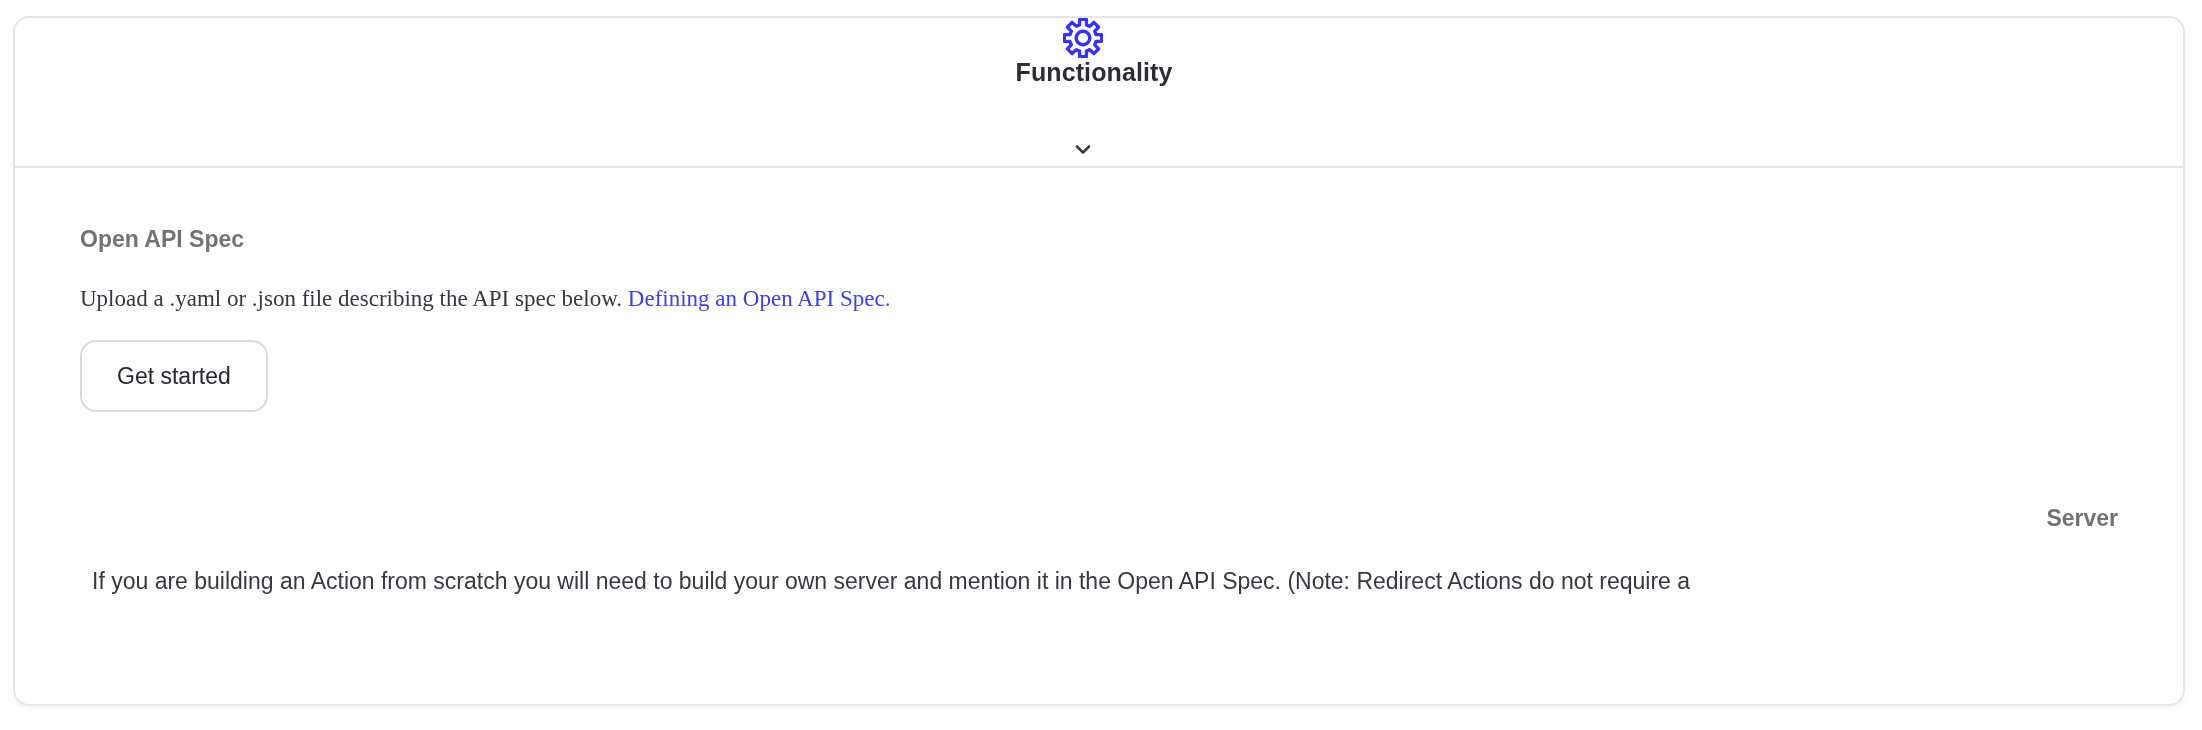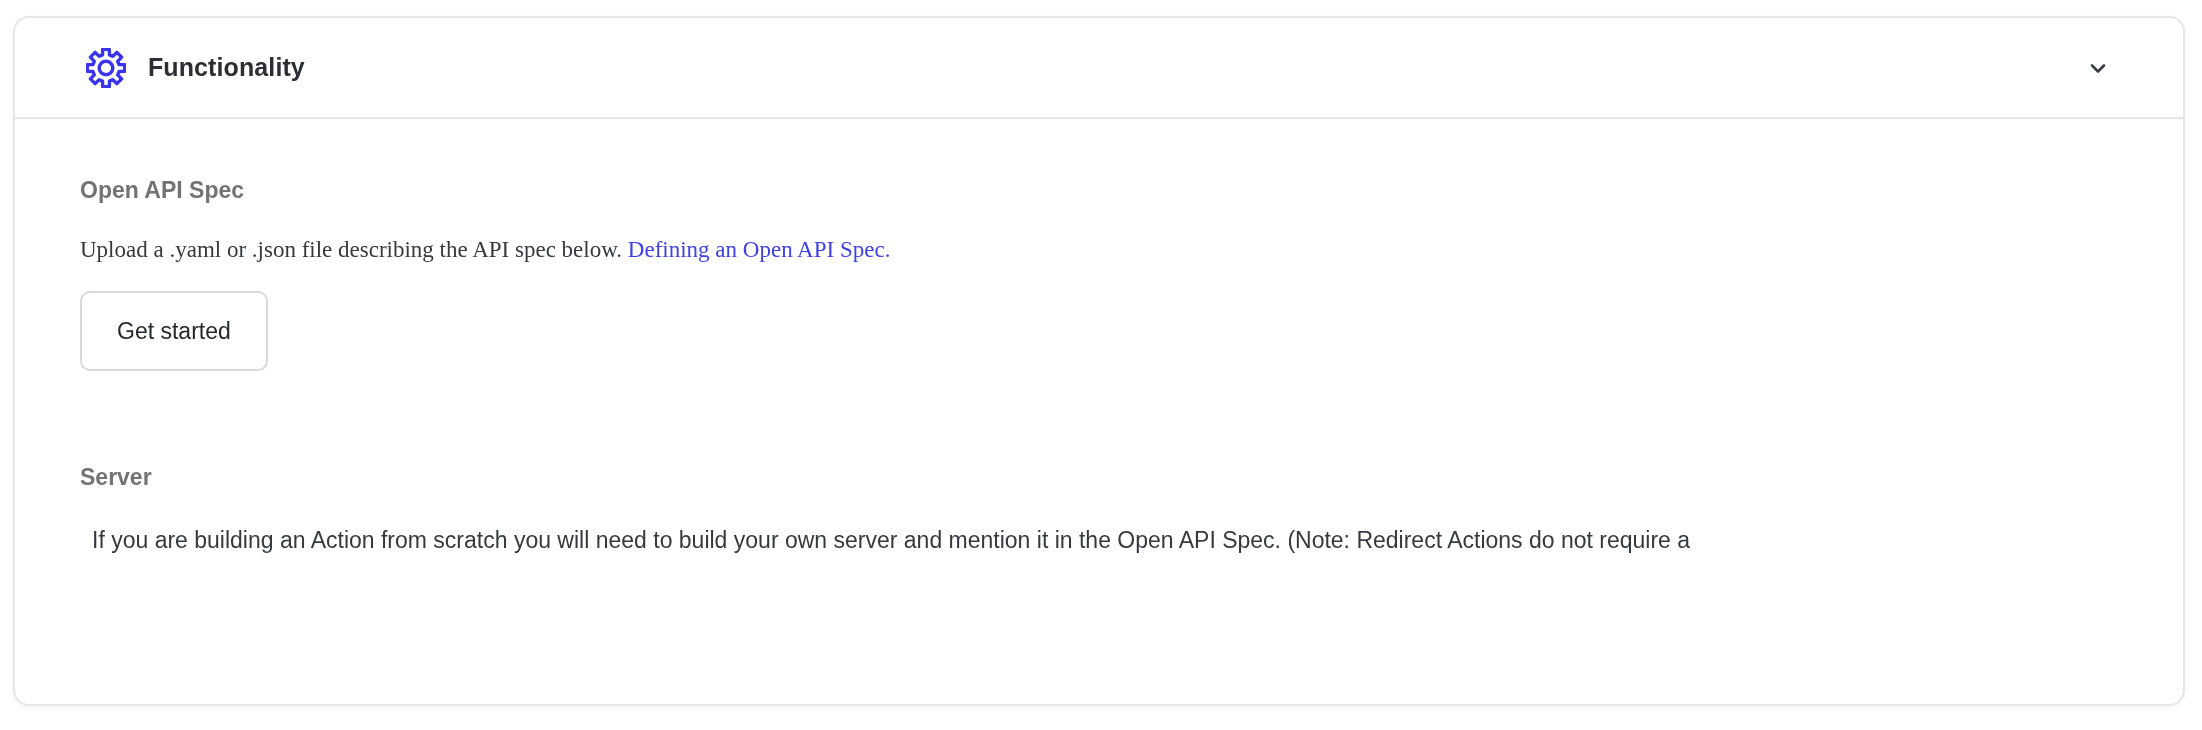--- a/index.html
+++ b/index.html
@@ -22,25 +22,26 @@
     left: 13px;
     top: 16px;
     width: 2172px;
     height: 690px;
     background: #ffffff;
     border: 2px solid var(--border);
     border-radius: 16px;
     box-shadow: 0 2px 6px rgba(0,0,0,0.04);
   }
   .card-header {
-    height: 99px;
+    height: 148px;
     display: flex;
     align-items: center;
-    padding: 0 68px 0 71px;
+    padding: 0 68px 0 36px;
     cursor: pointer;
+    flex-direction: column;
   }
   .gear-icon {
     width: 40px;
     height: 40px;
     flex: 0 0 auto;
     display: block;
   }
   .card-title {
     margin-left: 22px;
     font-size: 25px;
@@ -79,38 +80,38 @@
     color: var(--text);
     font-family: Liberation Serif, serif;
   }
   .inline-link {
     color: var(--link);
     text-decoration: none;
     cursor: pointer;
   }
   .get-started-btn {
     margin-top: 26px;
-    height: 80px;
+    height: 72px;
     padding: 16px 35px;
     background: #ffffff;
     border: 2px solid #D8DADE;
-    border-radius: 10px;
+    border-radius: 16px;
     font-family: "Liberation Sans", sans-serif;
     font-size: 23px;
     font-weight: 500;
     color: #24292E;
     cursor: pointer;
     display: inline-flex;
     align-items: center;
   }
   .section-server { margin-top: 92px; }
   .server-row {
     display: flex;
     align-items: baseline;
-    justify-content: space-between;
+    justify-content: flex-end;
   }
   .server-link {
     font-size: 23px;
     color: var(--link);
     text-decoration: none;
     cursor: pointer;
   }
   .server-desc {
     margin-top: 28px;
     font-size: 23px;

